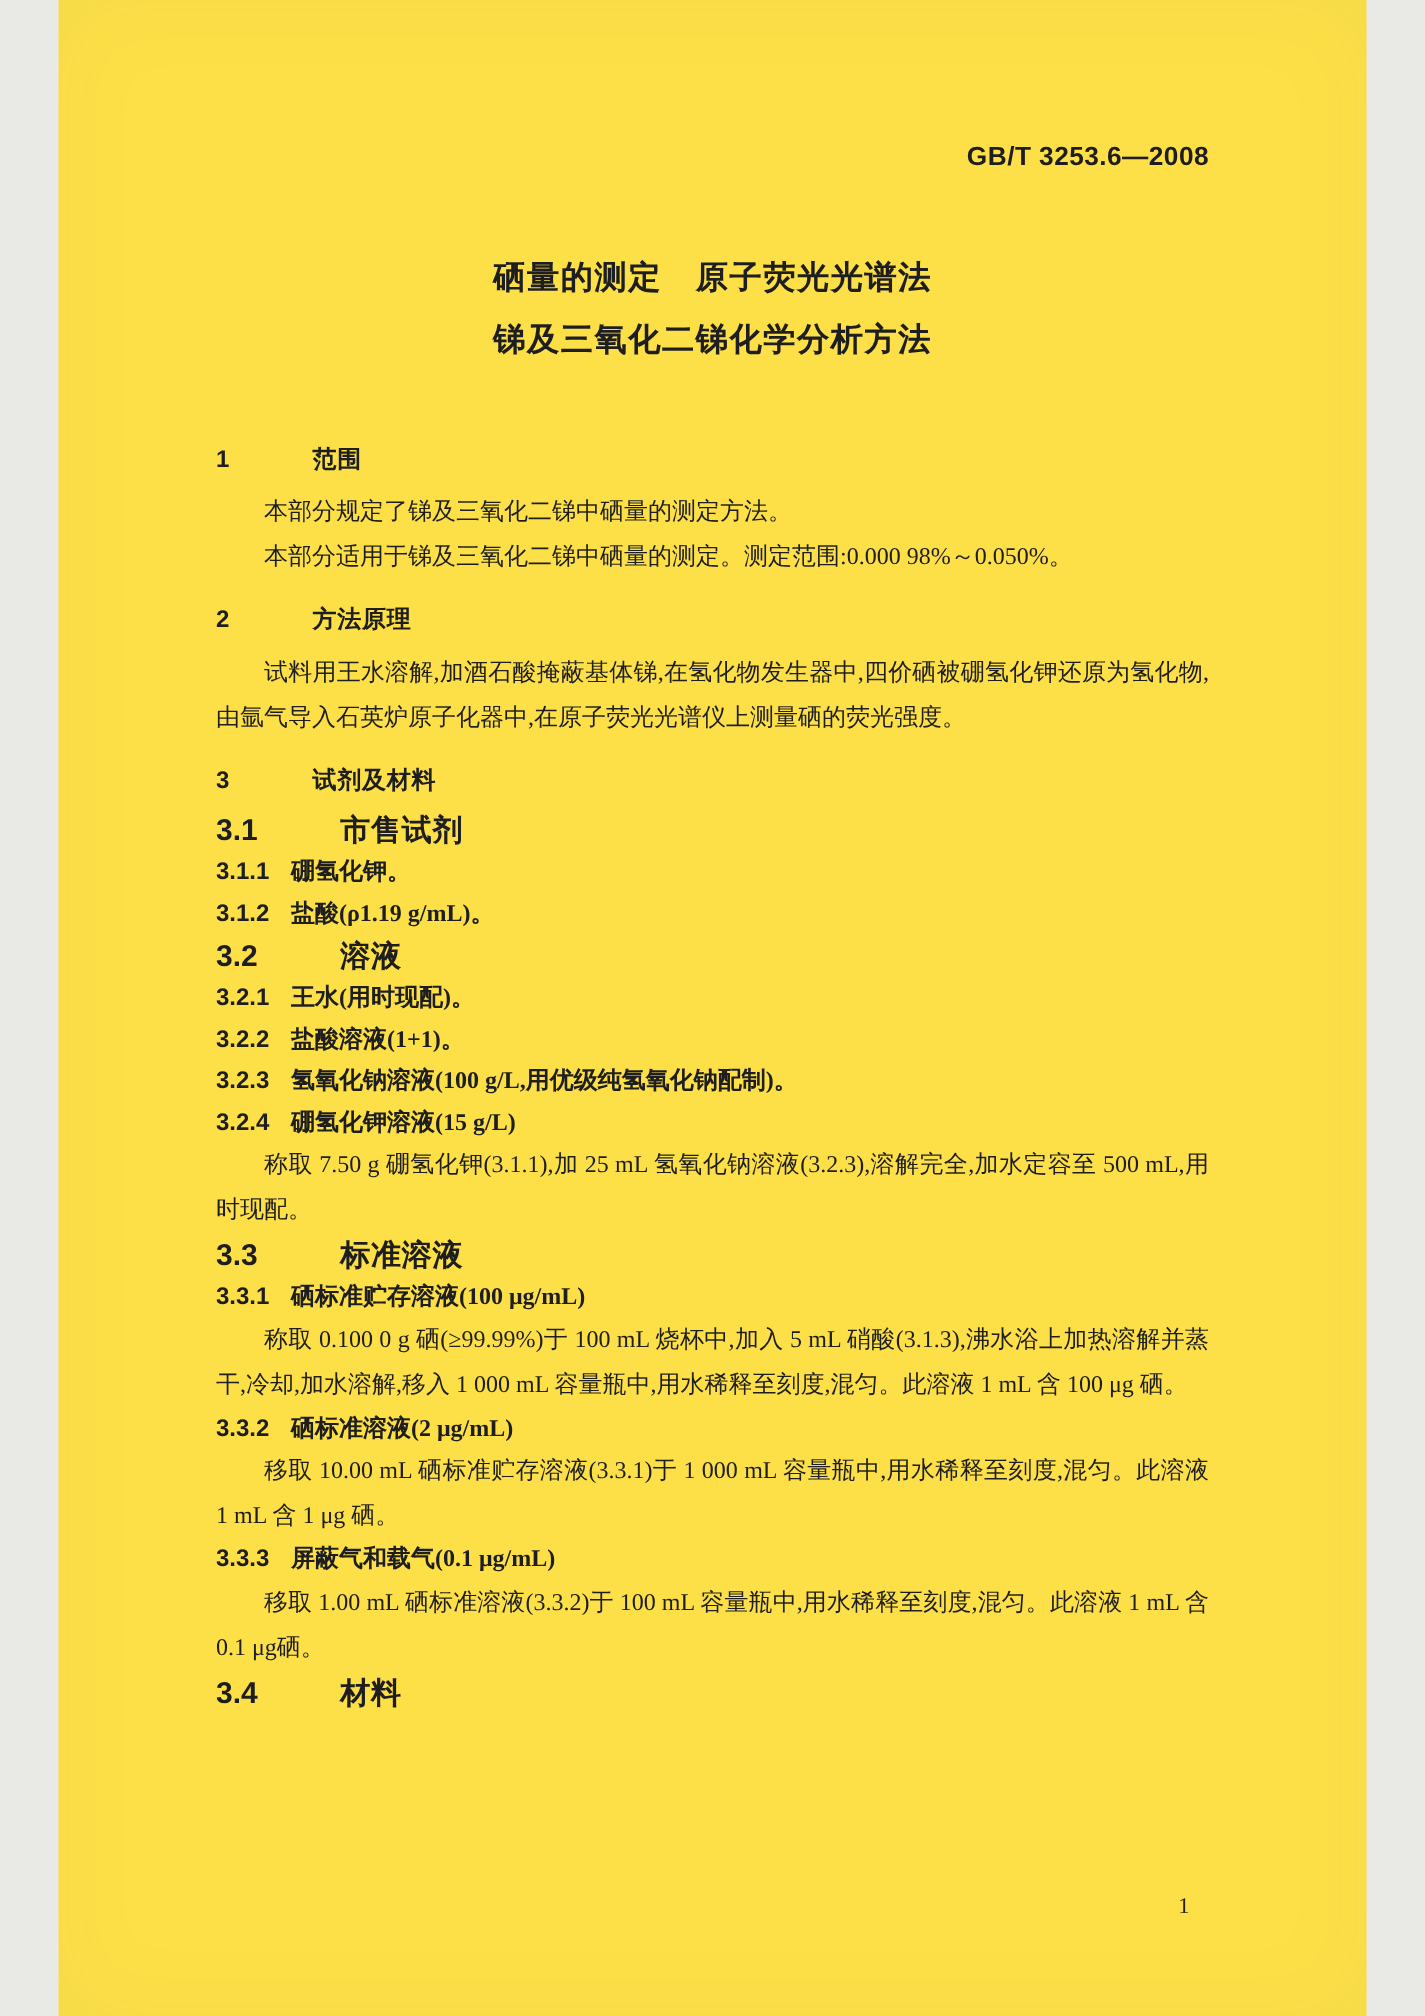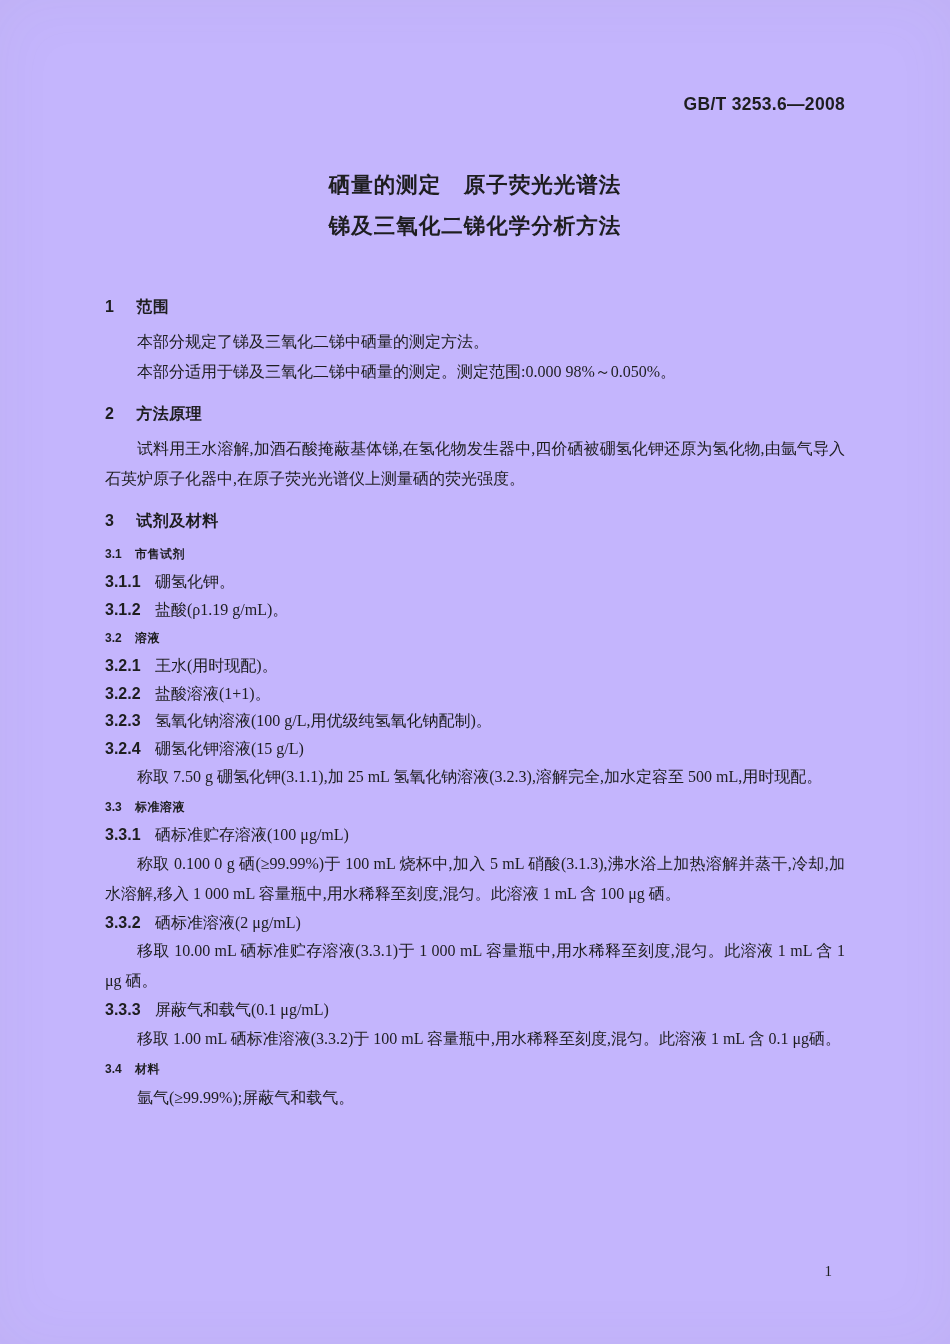--- a/index.html
+++ b/index.html
@@ -5,24 +5,24 @@
   html, body {
     margin: 0;
     padding: 0;
   }
   body {
     background: #e9e9e5;
     font-family: "Liberation Serif", "DejaVu Serif", serif;
   }
   .page {
     position: relative;
-    width: 950px;
+    width: 872px;
     height: 1344px;
     margin: 0 auto;
-    background: #c4b5fd;
+    background: #fde047;
     box-sizing: border-box;
     padding: 94px 105px 0 105px;
     color: #1e1e20;
     font-size: 16px;
     overflow: hidden;
     box-shadow: inset 0 0 60px rgba(120,115,100,0.06);
   }
   .std-number {
     text-align: right;
     font-family: "Liberation Sans", "DejaVu Sans", sans-serif;
@@ -44,44 +44,45 @@
   }
   .content > :first-child {
     margin-top: 0;
   }
   .h1 {
     font-size: 16px;
     line-height: 27px;
     margin: 13px 0 7px 0;
   }
   .h2 {
-    font-size: 12px;
+    font-size: 20px;
     line-height: 27px;
     margin: 2px 0 0 0;
   }
   .h3 {
     font-size: 16px;
     line-height: 27.5px;
     margin: 0;
   }
   .num {
     font-family: "Liberation Sans", "DejaVu Sans", sans-serif;
     font-weight: bold;
   }
   .h1 .num { margin-right: 1.4em; }
   .h2 .num { margin-right: 1.1em; }
   .h3 .num { margin-right: 0.9em; }
   .h1 .ht, .h2 .ht {
     font-family: "Liberation Sans", "DejaVu Sans", sans-serif;
     font-weight: bold;
     letter-spacing: 0.5px;
+    margin-left: 33px;
   }
   .h3 .ht {
     font-family: "Liberation Serif", "DejaVu Serif", serif;
-    font-weight: normal;
+    font-weight: bold;
   }
   .para {
     margin: 0;
     text-indent: 2em;
     line-height: 30px;
     text-align: justify;
   }
   .page-number {
     position: absolute;
     right: 118px;
@@ -126,19 +127,18 @@
 
     <div class="h2"><span class="num">3.3</span><span class="ht">标准溶液</span></div>
     <div class="h3"><span class="num">3.3.1</span><span class="ht">硒标准贮存溶液(100 μg/mL)</span></div>
     <p class="para">称取 0.100 0 g 硒(≥99.99%)于 100 mL 烧杯中,加入 5 mL 硝酸(3.1.3),沸水浴上加热溶解并蒸干,冷却,加水溶解,移入 1 000 mL 容量瓶中,用水稀释至刻度,混匀。此溶液 1 mL 含 100 μg 硒。</p>
     <div class="h3"><span class="num">3.3.2</span><span class="ht">硒标准溶液(2 μg/mL)</span></div>
     <p class="para">移取 10.00 mL 硒标准贮存溶液(3.3.1)于 1 000 mL 容量瓶中,用水稀释至刻度,混匀。此溶液 1 mL 含 1 μg 硒。</p>
     <div class="h3"><span class="num">3.3.3</span><span class="ht">屏蔽气和载气(0.1 μg/mL)</span></div>
     <p class="para">移取 1.00 mL 硒标准溶液(3.3.2)于 100 mL 容量瓶中,用水稀释至刻度,混匀。此溶液 1 mL 含 0.1 μg硒。</p>
 
     <div class="h2"><span class="num">3.4</span><span class="ht">材料</span></div>
-    <p class="para">氩气(≥99.99%);屏蔽气和载气。</p>
 
   </div>
 
   <div class="page-number">1</div>
 
 </div>
 
 </body></html>

